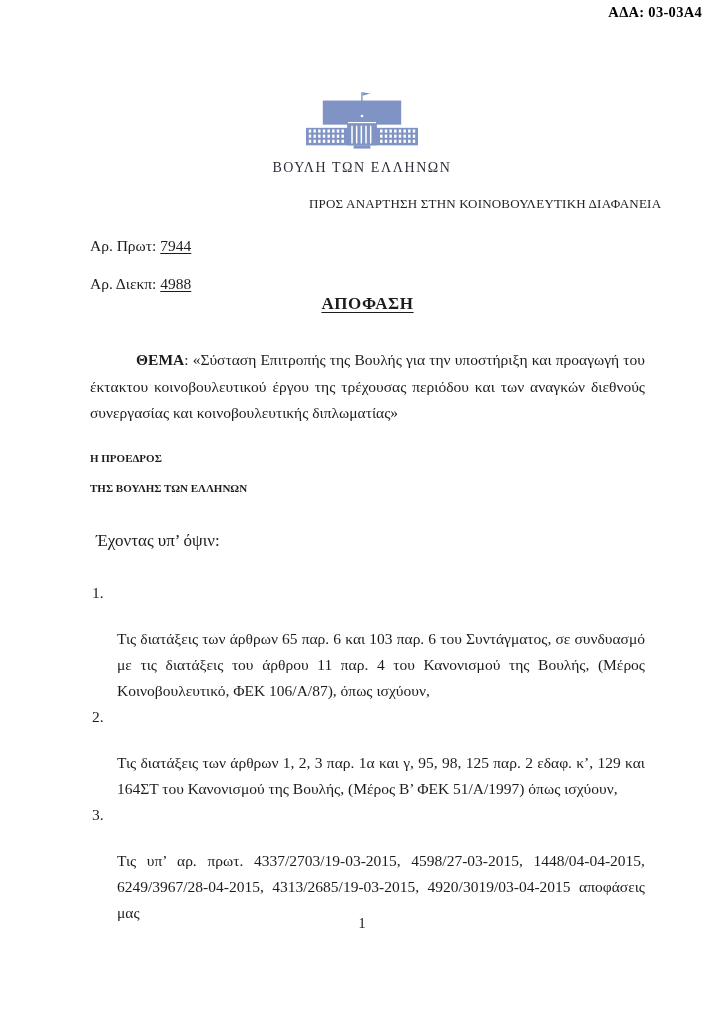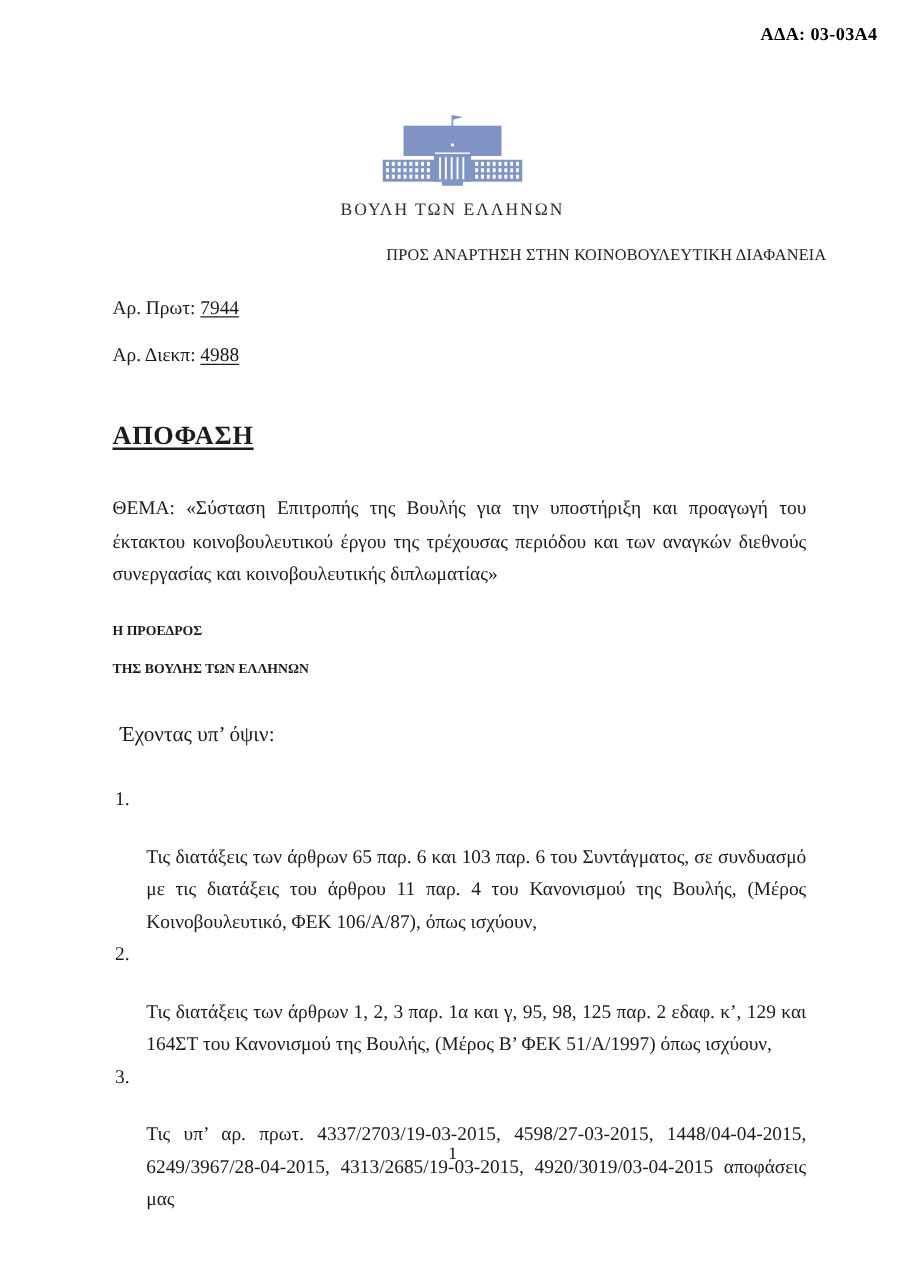--- a/index.html
+++ b/index.html
@@ -9,21 +9,21 @@
     width: 724px;
     height: 1024px;
     margin: 0 auto;
     background: #ffffff;
     font-family: "Liberation Serif", "DejaVu Serif", serif;
     color: #1c1c1c;
     overflow: hidden;
   }
   .ada {
     position: absolute;
-    top: 20px;
+    top: 4px;
     right: 22px;
     font-weight: bold;
     font-size: 14.5px;
     color: #000000;
     letter-spacing: 0.3px;
   }
   .logo-wrap {
     margin-top: 91px;
     text-align: center;
   }
@@ -48,34 +48,33 @@
     padding: 0 79px 0 90px; 
   }
   .proto-line {
     font-size: 15.5px;
     line-height: 20px;
   }
   .proto-first { margin-top: 60px; }
   .proto-second { margin-top: 18px; }
   .u { text-decoration: underline; text-underline-offset: 2px; }
   .doc-title {
-    margin-top: 41px;
-    text-align: left;
-    font-size: 21px;
+    text-align: center;
+    font-size: 17px;
     font-weight: bold;
     letter-spacing: 0.6px;
   }
   .doc-title span { text-decoration: underline; text-underline-offset: 3px; }
   .theme-par {
     margin-top: 33px;
     font-size: 15.5px;
     line-height: 26.5px;
     text-align: justify;
   }
-  .theme-label { font-weight: normal; }
+  .theme-label { font-weight: bold; margin-left: 46px; }
   .issuer {
     margin-top: 16px;
     font-weight: bold;
     font-size: 11px;
     line-height: 30px;
   }
   .preamble {
     margin-top: 28px;
     font-size: 17px;
     padding-left: 6px;

